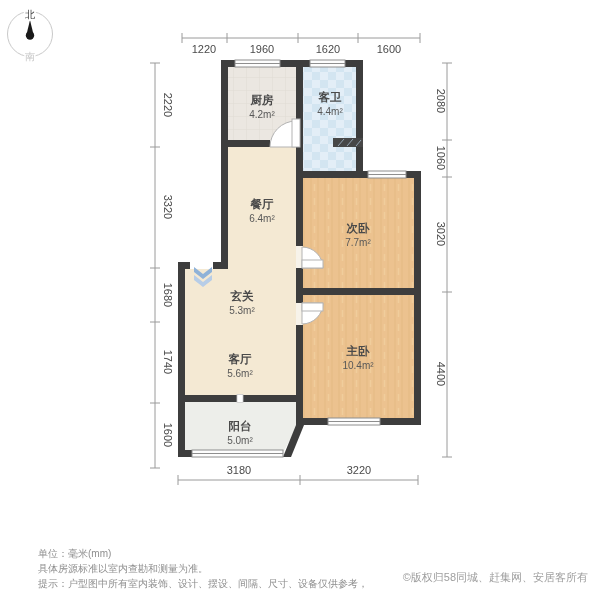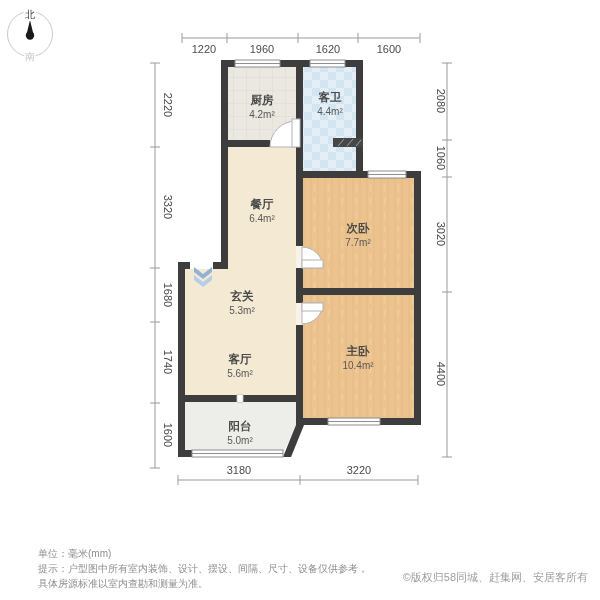--- a/index.html
+++ b/index.html
@@ -178,16 +178,16 @@
     <circle cx="30" cy="34" r="22.5" fill="none" stroke="#c9c9c9" stroke-width="1"></circle>
     <polygon points="30,20 26.5,34.5 33.5,34.5" fill="#1a1a1a"></polygon>
     <circle cx="30" cy="35.5" r="4.2" fill="#1a1a1a"></circle>
     <text class="compass-label-n" x="30" y="18">北</text>
     <text class="compass-label-s" x="30" y="60">南</text>
   </g>
 </svg>
 
 <div class="footer">
   <div>单位：毫米(mm)</div>
+  <div>具体房源标准以室内查勘和测量为准。</div>
   <div>提示：户型图中所有室内装饰、设计、摆设、间隔、尺寸、设备仅供参考，</div>
-  <div>具体房源标准以室内查勘和测量为准。</div>
 </div>
 <div class="copyright">©版权归58同城、赶集网、安居客所有</div>
 
 </body></html>

